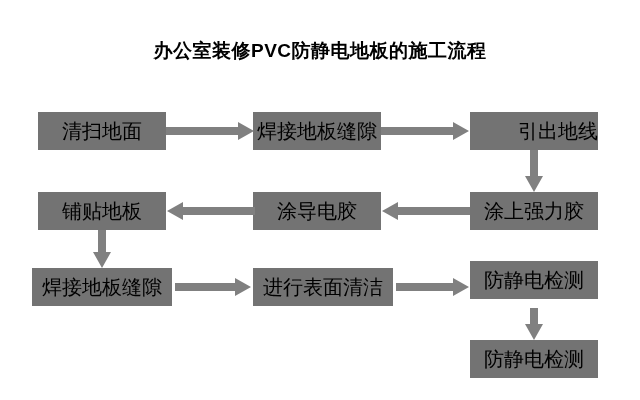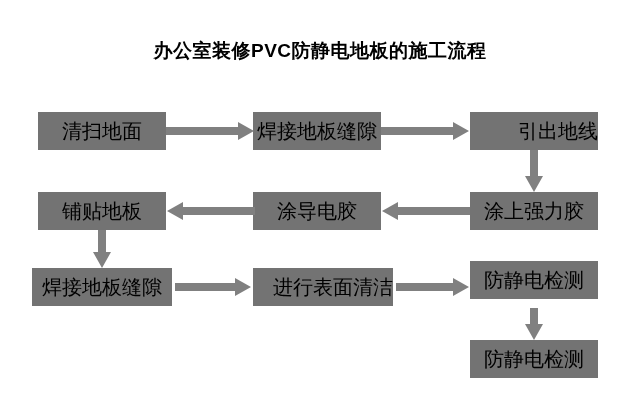--- a/index.html
+++ b/index.html
@@ -73,21 +73,21 @@
   <div class="node" style="left:253px; top:192px;">
     <span>涂导电胶</span>
   </div>
   <div class="node" style="left:470px; top:192px;">
     <span>涂上强力胶</span>
   </div>
 
   <div class="node" style="left:32px; top:268px; width:140px;">
     <span>焊接地板缝隙</span>
   </div>
-  <div class="node" style="left:253px; top:268px; width:140px;justify-content:flex-end;">
+  <div class="node" style="left:253px; top:268px; width:140px;">
     <span>进行表面清洁</span>
   </div>
   <div class="node" style="left:470px; top:261px;">
     <span>防静电检测</span>
   </div>
 
   <div class="node" style="left:470px; top:340px;">
     <span>防静电检测</span>
   </div>
 

